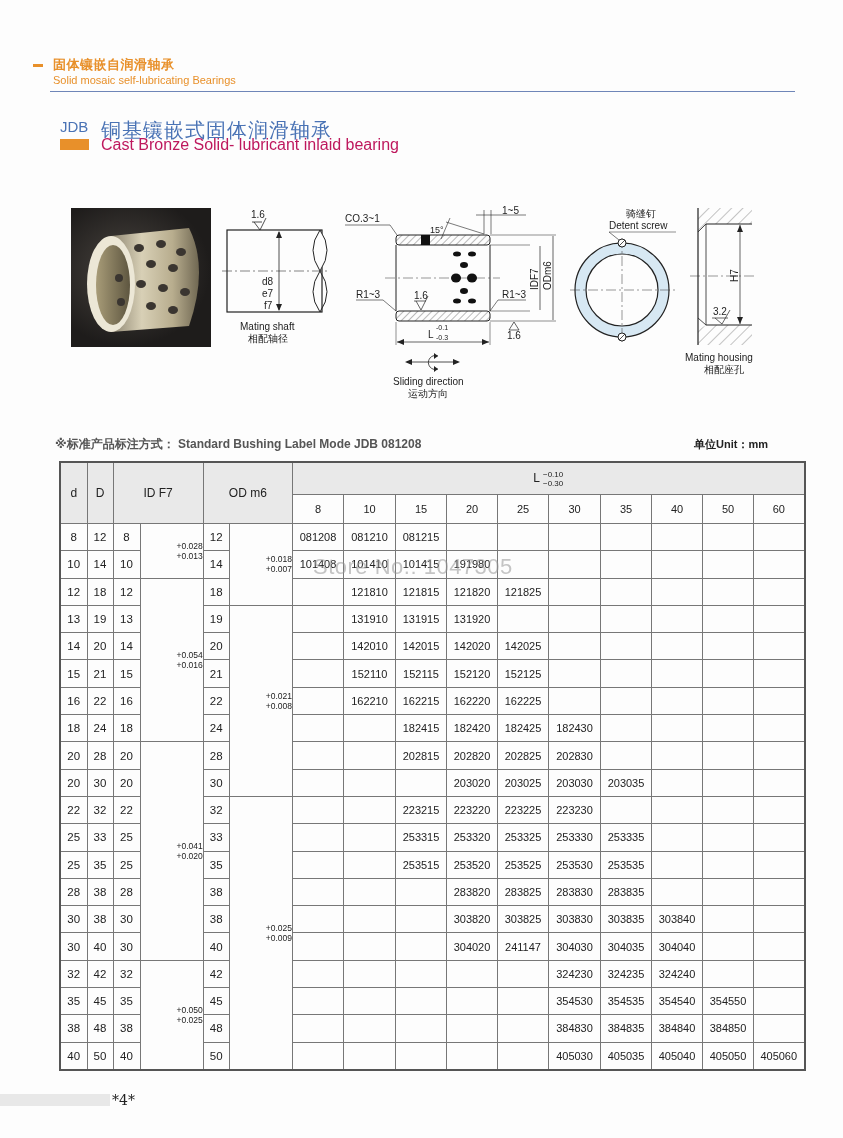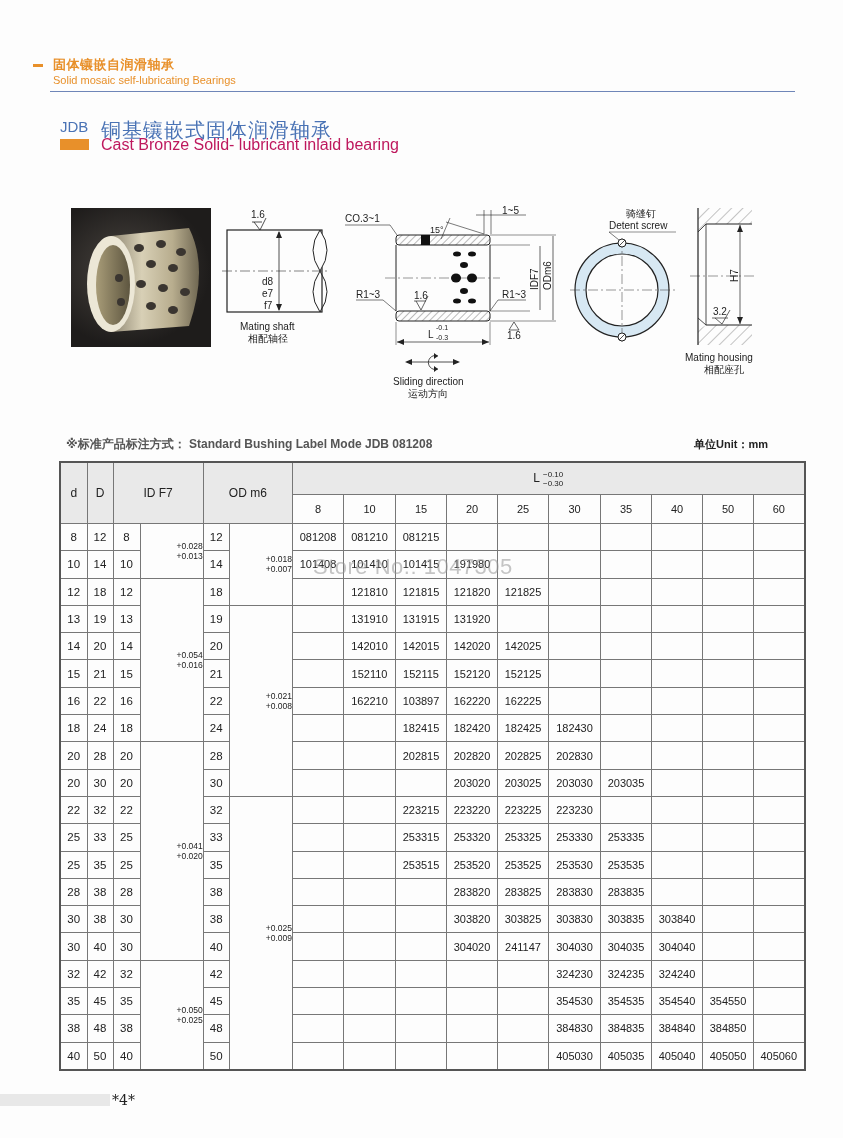--- a/index.html
+++ b/index.html
@@ -9,21 +9,21 @@
   .sec-dash { left: 33px; top: 64px; width: 10px; height: 3px; background: #e8902a; }
   .sec-cn { left: 53px; top: 56px; font-size: 13px; font-weight: bold; color: #e8902a; letter-spacing: 0.5px; }
   .sec-en { left: 53px; top: 74px; font-size: 11px; color: #e8902a; }
   .sec-rule { left: 50px; top: 91px; width: 745px; height: 1px; background: #6f86b8; }
   .jdb-code { left: 60px; top: 118px; font-size: 15px; color: #4a73b5; }
   .jdb-cn { left: 101px; top: 117px; font-size: 20px; color: #4a73b5; letter-spacing: 1px; }
   .jdb-bar { left: 60px; top: 139px; width: 29px; height: 11px; background: #e8902a; }
   .jdb-en { left: 101px; top: 136px; font-size: 16px; color: #be185d; }
   .photo { left: 71px; top: 208px; width: 140px; height: 139px; background: radial-gradient(ellipse at 40% 45%, #4a4540 0%, #1e1c1b 70%); overflow: hidden; }
   .diagram-text { font-size: 10px; fill: #222; font-family: "Liberation Sans", sans-serif; }
-  .label-mode { left: 66px; top: 436px; font-size: 12px; font-weight: bold; color: #555; }
+  .label-mode { left: 55px; top: 436px; font-size: 12px; font-weight: bold; color: #555; }
   .unit { left: 694px; top: 437px; font-size: 11px; font-weight: bold; color: #222; }
   table.spec { position: absolute; left: 59px; top: 461px; border-collapse: collapse; border: 2px solid #555; table-layout: fixed; }
   table.spec td, table.spec th { border: 1px solid #777; font-size: 11px; text-align: center; padding: 0; height: 26.3px; font-weight: normal; color: #222; }
   table.spec th.grey { background: #e9e9e9; font-size: 12px; }
   table.spec td.tol { font-size: 8.5px; line-height: 10px; vertical-align: middle; padding-left: 36px; }
   table.spec td.num { font-size: 11.5px; }
   .lsup { display: inline-block; vertical-align: middle; font-size: 8px; line-height: 9px; text-align: center; margin-left: 3px; }
   .watermark { left: 313px; top: 554px; font-size: 22px; color: rgba(150,150,150,0.55); letter-spacing: 0.5px; }
   .footer-bar { left: 0; top: 1094px; width: 110px; height: 12px; background: #e8e8e8; }
   .footer-page { left: 112px; top: 1092px; font-size: 14px; color: #222; font-family: "DejaVu Serif", serif; }
@@ -366,21 +366,21 @@
         <td></td>
         <td></td>
       </tr>
       <tr>
         <td class="num">16</td>
         <td class="num">22</td>
         <td class="num">16</td>
         <td class="num">22</td>
         <td></td>
         <td>162210</td>
-        <td>103897</td>
+        <td>162215</td>
         <td>162220</td>
         <td>162225</td>
         <td></td>
         <td></td>
         <td></td>
         <td></td>
         <td></td>
       </tr>
       <tr>
         <td class="num">18</td>

